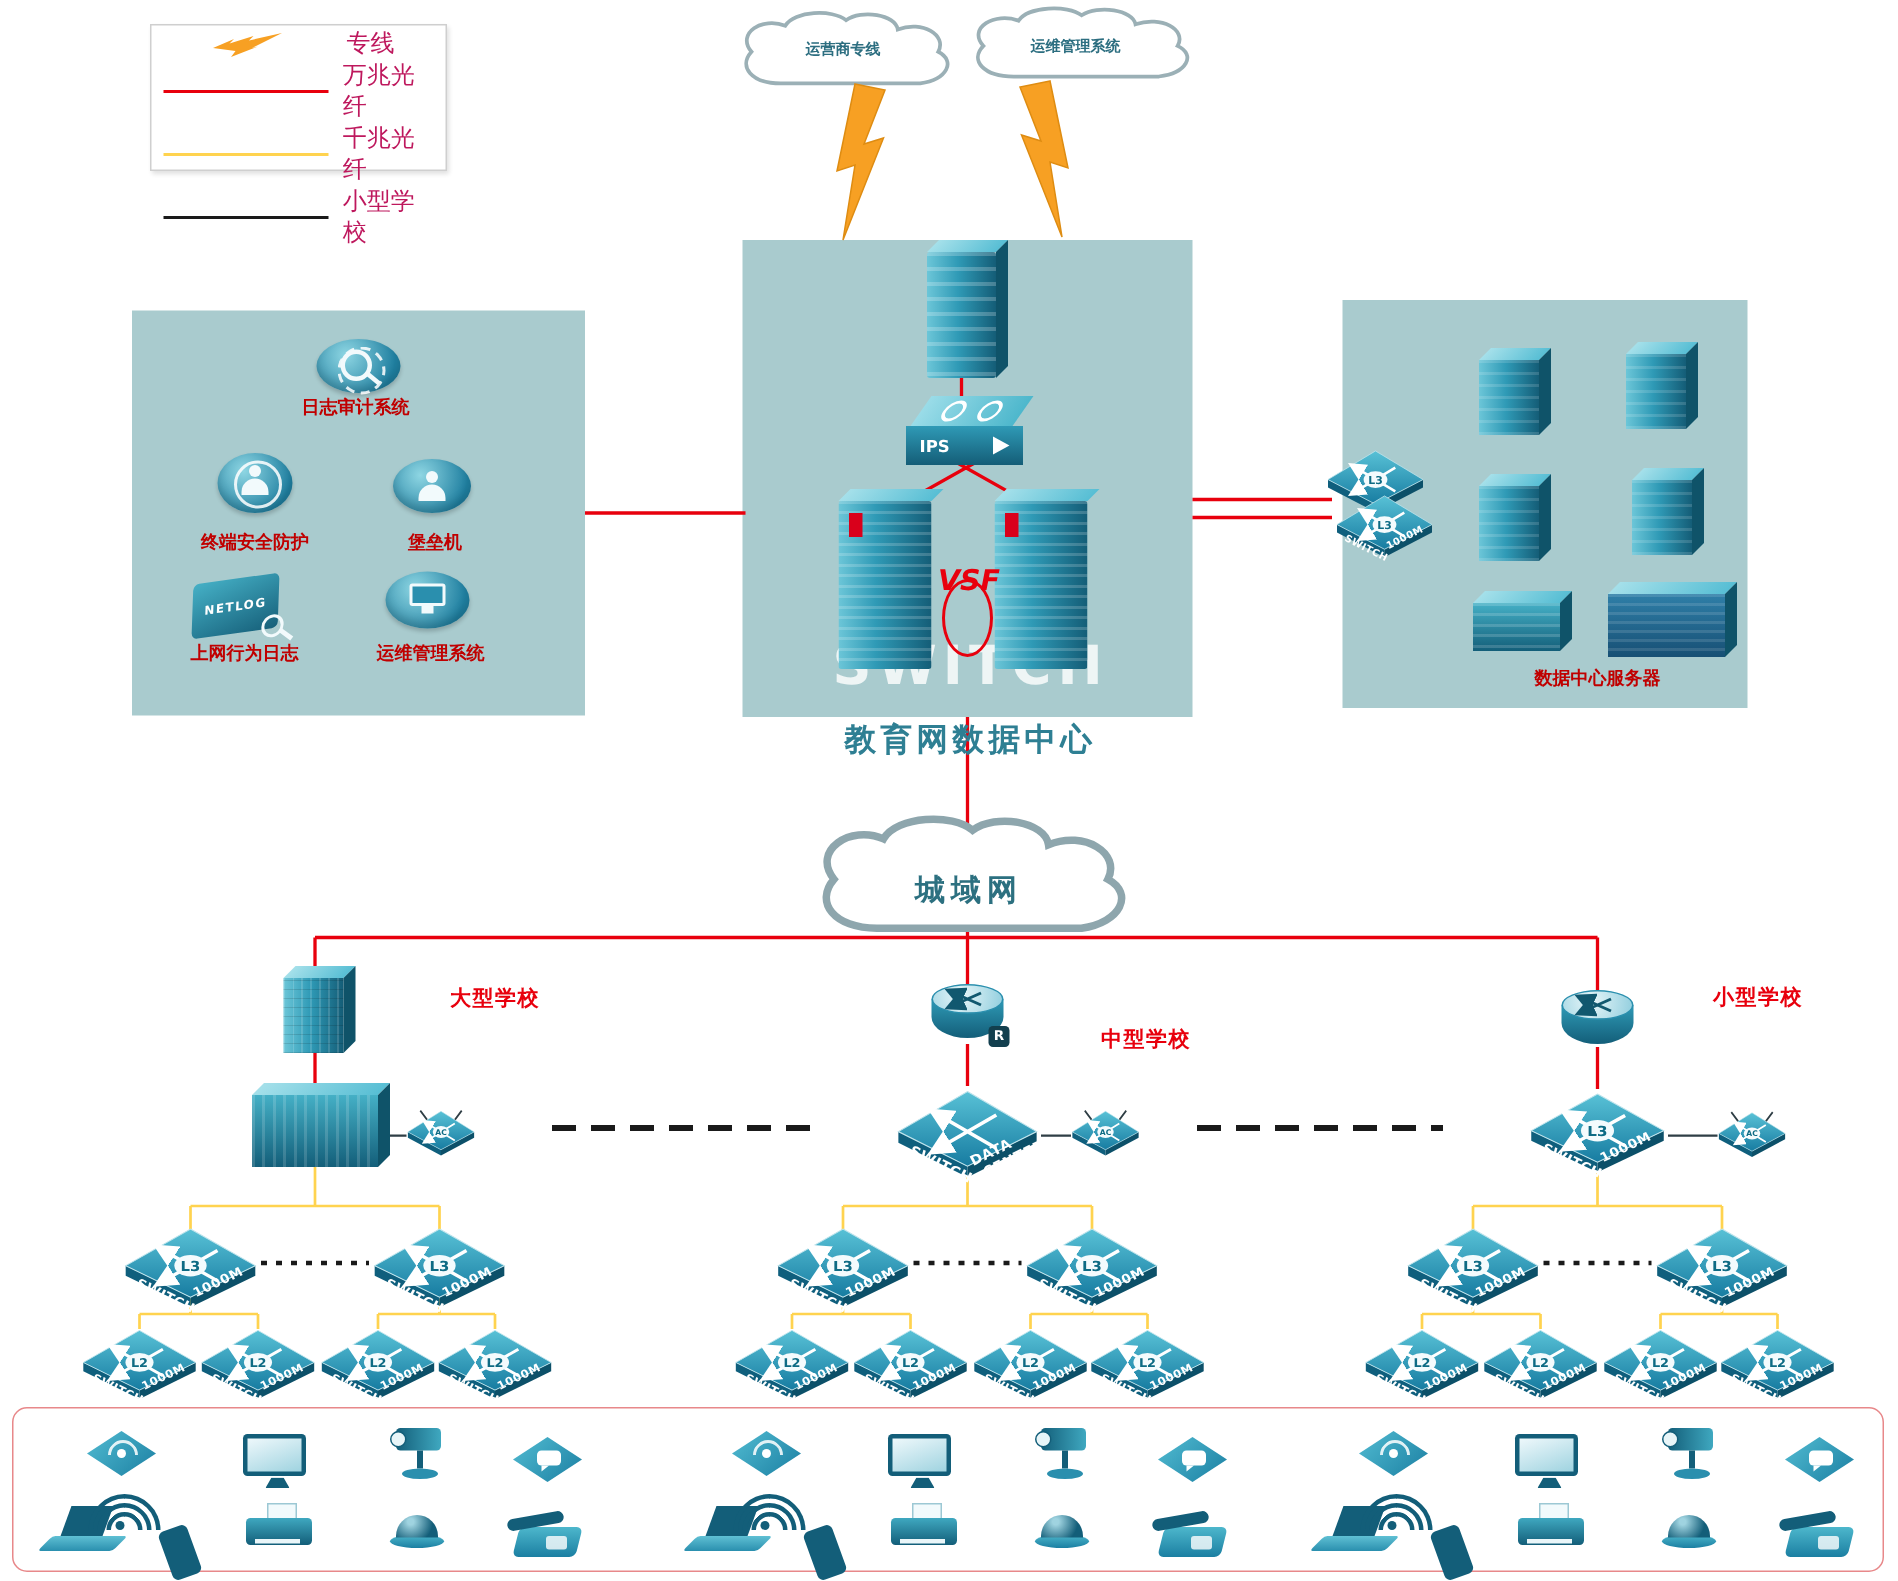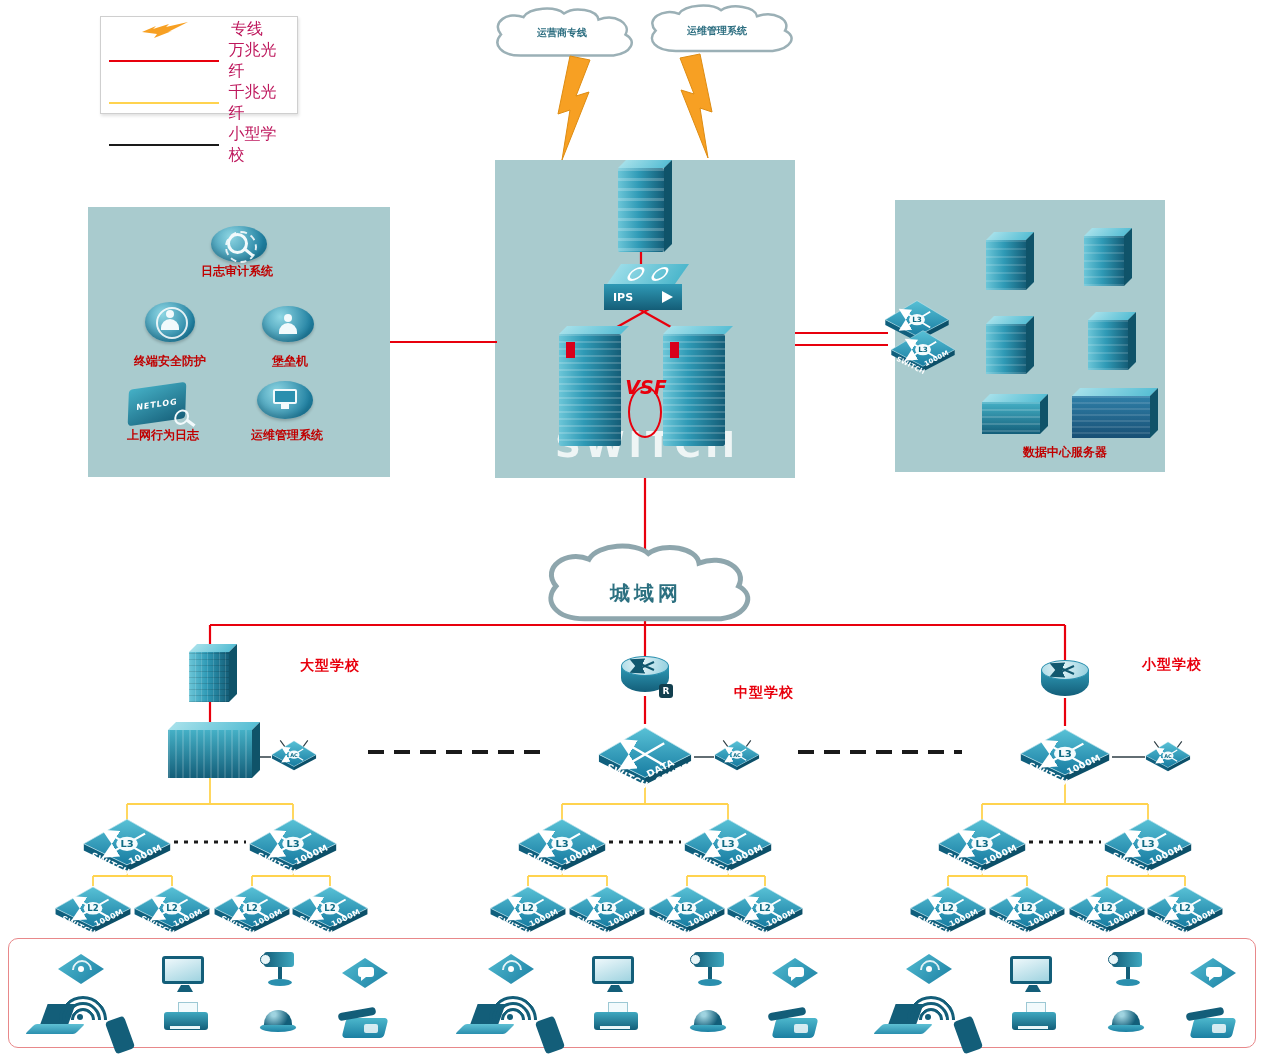--- a/index.html
+++ b/index.html
@@ -255,20 +255,21 @@
   </div>
   <div class="lbl ghost-switch" style="left:552px;top:424px;width:190px;">SWITCH</div>
   <div class="dev vsf-tower" style="left:559px;top:334px;width:62px;height:112px;">
       <span class="slogo"></span>
     </div>
   <div class="dev vsf-tower" style="left:663px;top:334px;width:62px;height:112px;">
       <span class="slogo"></span>
     </div>
   <div class="lbl vsf-text" style="left:616px;top:376px;width:60px;">VSF</div>
   <div class="vsf-oval" style="left:628px;top:386px;width:30px;height:48px;"></div>
+  <div class="lbl dc-title" style="left:518px;top:479px;width:258px;">教育网数据中心</div>
 
   <div class="eico" style="left:211px;top:226px;width:56px;height:36px;">
     <span class="g-ring"></span>
       <span class="g-mag"></span>
   </div>
   <div class="lbl red-label" style="left:177px;top:263px;width:120px;">日志审计系统</div>
 
   <div class="eico" style="left:145px;top:302px;width:50px;height:40px;">
     <span class="g-ring solid"></span>
       <span class="g-person"></span>

